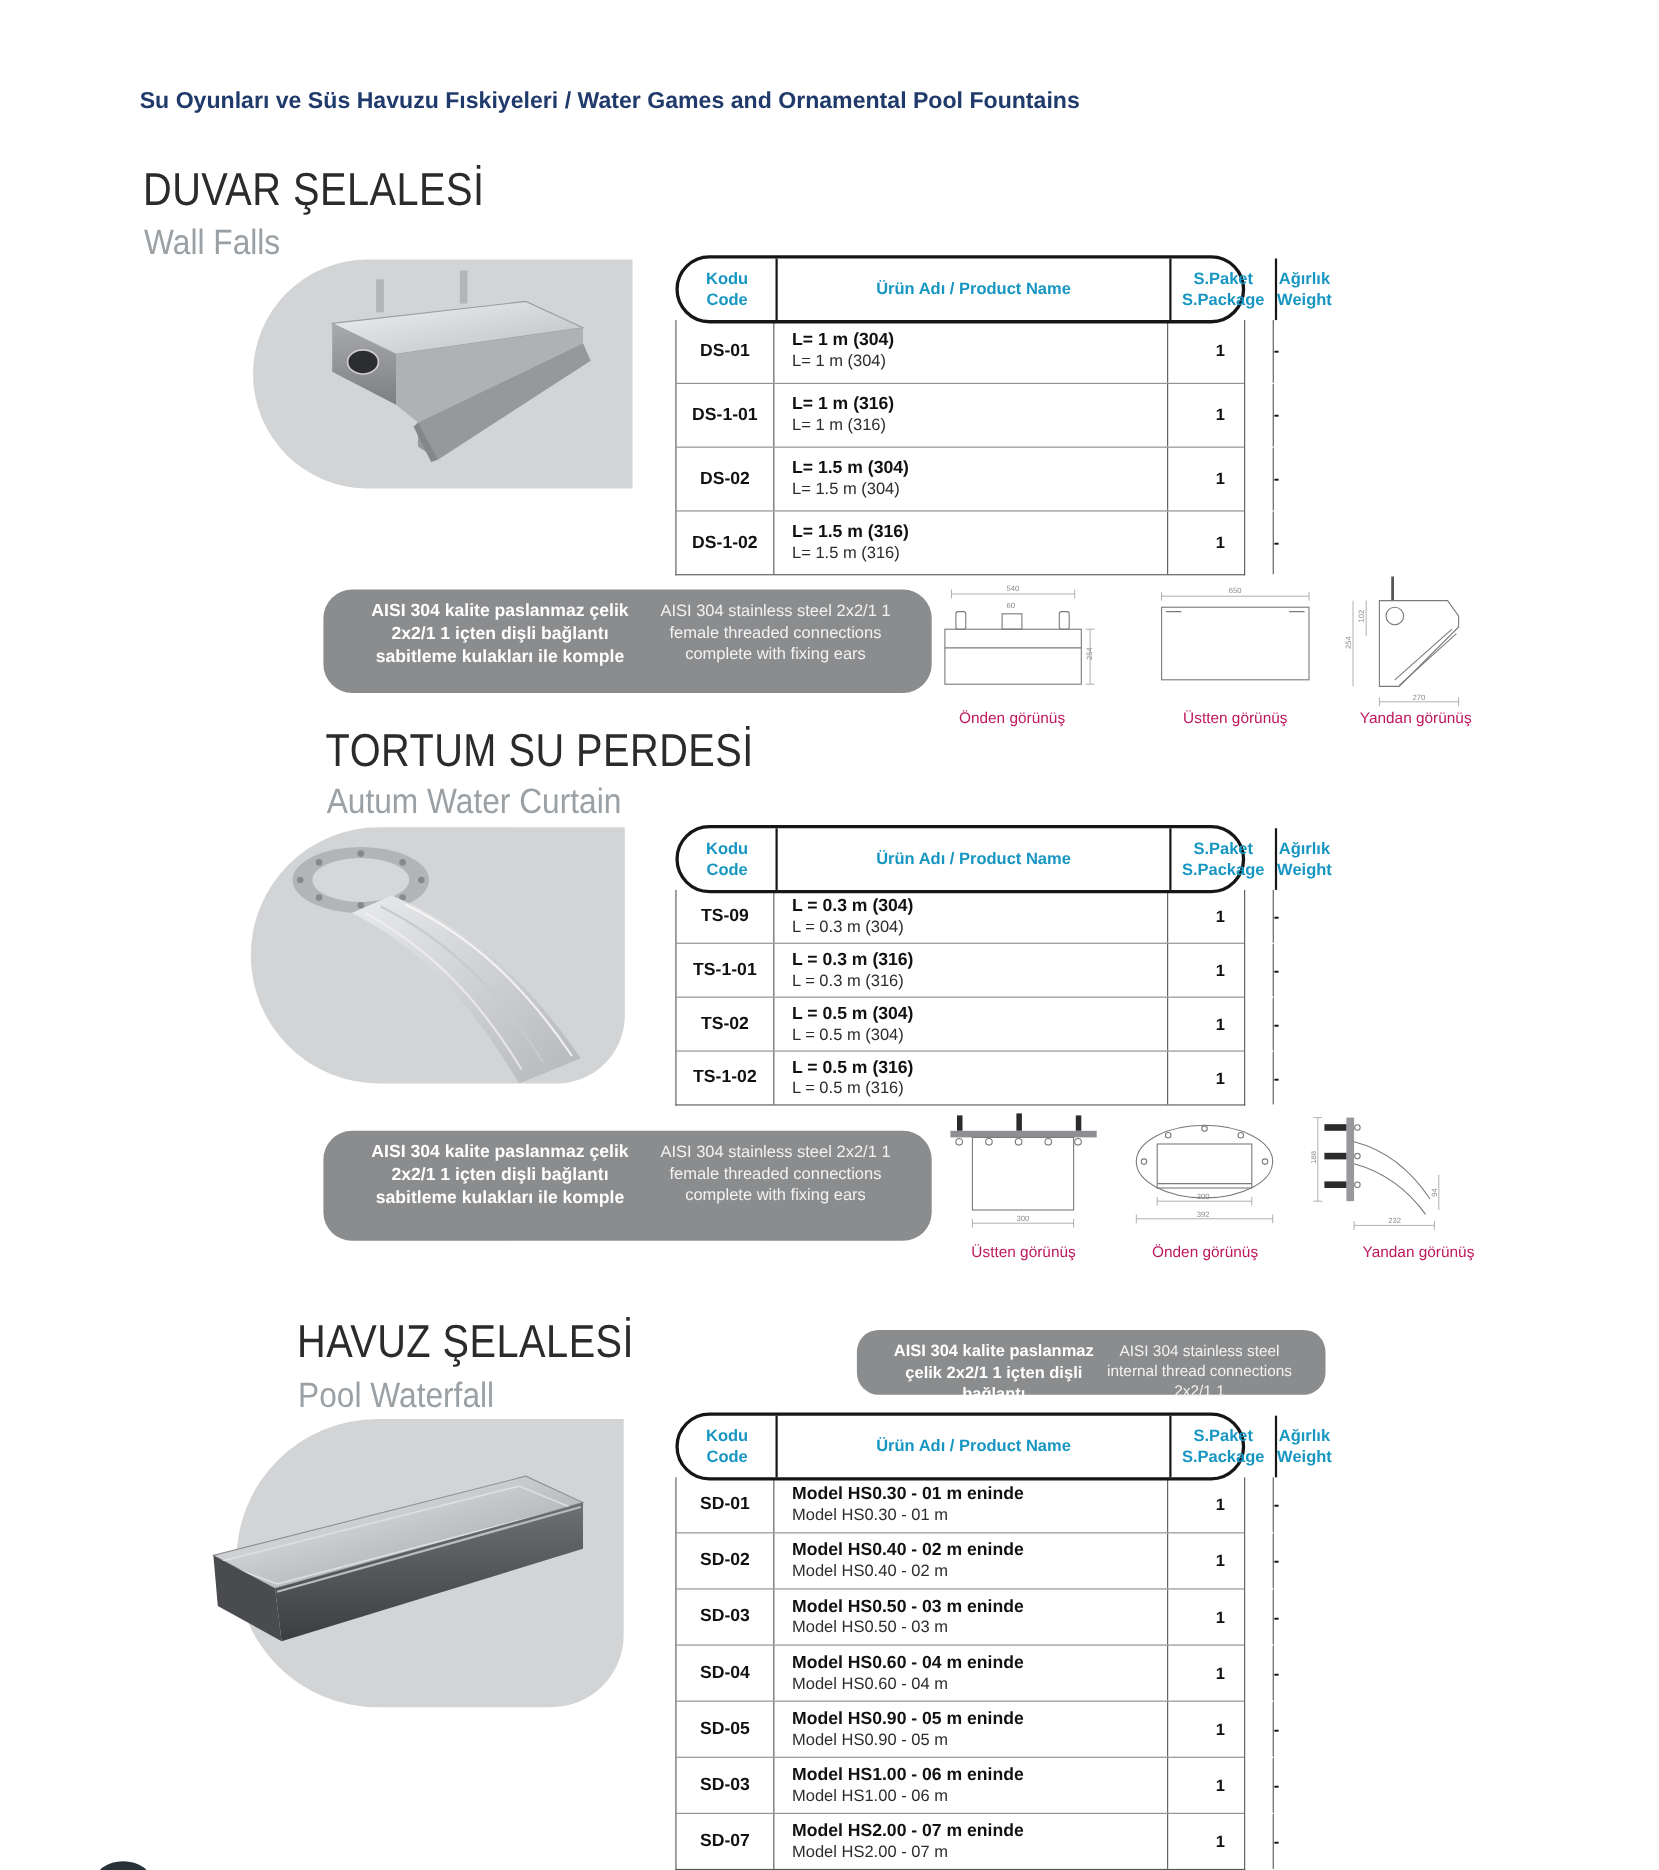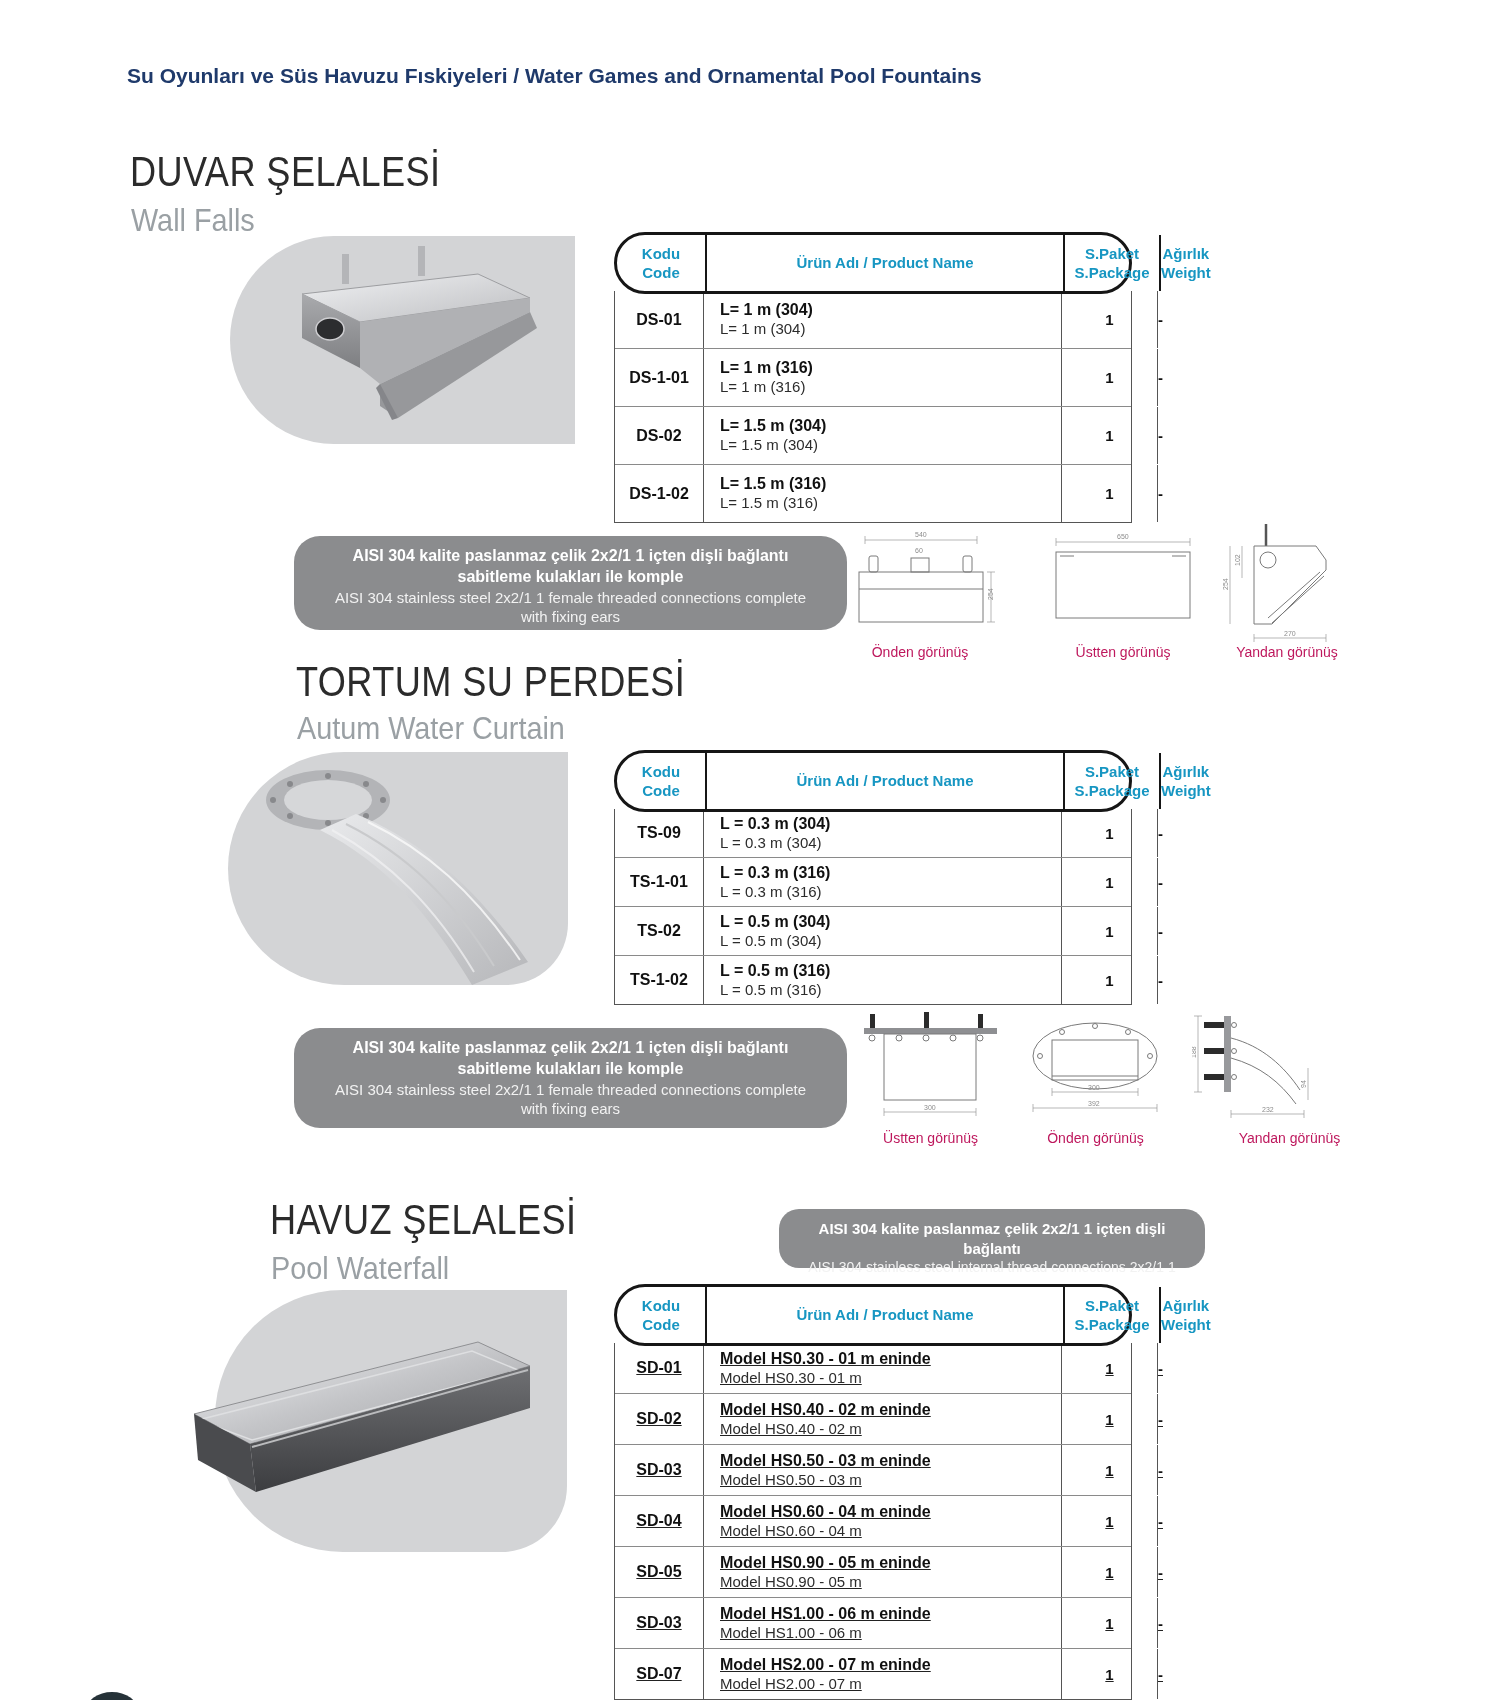--- a/index.html
+++ b/index.html
@@ -1,49 +1,49 @@
 <!DOCTYPE html>
 <html><head>
 <meta charset="utf-8">
 <style>
   html,body{margin:0;padding:0;background:#fff;}
   .page{position:relative;width:1508px;height:1700px;background:#ffffff;overflow:hidden;
         font-family:"Liberation Sans", sans-serif;color:#222;}
 
   
-  .h-blue{position:absolute;left:127px;top:64px;font-size:21px;font-weight:bold;color:#1f3a6b;white-space:nowrap;}
+  .h-blue{position:absolute;left:127px;top:80px;font-size:21px;font-weight:bold;color:#1f3a6b;white-space:nowrap;}
   .sec-t{position:absolute;font-size:42px;color:#2b2b2b;transform:scaleX(.86);transform-origin:left top;white-space:nowrap;letter-spacing:.5px;}
   .sec-s{position:absolute;font-size:32px;color:#9aa0a4;transform:scaleX(.9);transform-origin:left top;white-space:nowrap;}
 
   
   .blob{position:absolute;background:#d3d4d6;z-index:0;}
 
   
   .ptable{position:absolute;width:518px;z-index:2;margin-left:44px;}
   .pt-head{position:relative;display:grid;grid-template-columns:90px 358px 96px 1fr;height:62px;
            border:3px solid #161616;border-radius:32px;background:#fff;box-sizing:border-box;z-index:2;}
   .pt-hcell{display:flex;flex-direction:column;justify-content:center;text-align:center;
             color:#1796c2;font-weight:bold;font-size:15px;line-height:1.3;height:100%;box-sizing:border-box;}
   .pt-hcell.bdr{border-right:2px solid #161616;}
   .pt-body{position:relative;margin-top:-3px;border:1px solid #555;border-top:none;background:#fff;box-sizing:border-box;z-index:1;}
   .pt-row{display:grid;grid-template-columns:89px 358px 96px 1fr;border-top:1px solid #8a8a8a;}
   .pt-row:first-child{border-top:none;}
   .rh57 .pt-row{height:57px;}
   .rh48 .pt-row{height:48px;}
-  .rh50 .pt-row{height:50px;text-decoration:underline;}
+  .rh50 .pt-row{height:50px;}
   .pc{display:flex;align-items:center;justify-content:center;font-weight:bold;font-size:16px;border-right:1px solid #555;color:#111;}
   .pn{display:flex;flex-direction:column;justify-content:center;padding-left:16px;border-right:1px solid #555;line-height:1.18;}
   .pn .l1{font-weight:bold;font-size:16px;color:#111;}
   .pn .l2{font-size:15px;color:#2c2c2c;}
   .pp{display:flex;align-items:center;justify-content:center;font-weight:bold;font-size:15px;border-right:1px solid #555;color:#111;}
   .pw{display:flex;align-items:center;justify-content:center;font-weight:bold;font-size:15px;color:#111;}
 
   
   .note{position:absolute;background:#8b8c8e;border-radius:26px;color:#fff;text-align:center;
-        display:flex;flex-direction:column;justify-content:space-between;padding:10px 26px;box-sizing:border-box;z-index:1;}
+        display:flex;flex-direction:row;justify-content:flex-end;padding:10px 26px;box-sizing:border-box;z-index:1;}
   .note .tr{font-weight:bold;font-size:16px;line-height:1.3;}
   .note .en{font-size:15px;line-height:1.3;color:#f2f2f2;}
   .note.small .tr{font-size:15px;}
   .note.small .en{font-size:14px;}
 
   
   .tdraw{position:absolute;z-index:1;}
   .dcap{position:absolute;font-size:14px;color:#be185d;text-align:center;white-space:nowrap;z-index:1;}
   svg .ln{stroke:#7a7a7a;stroke-width:1;fill:none;}
   svg .dim{stroke:#9a9a9a;stroke-width:.7;fill:none;}

